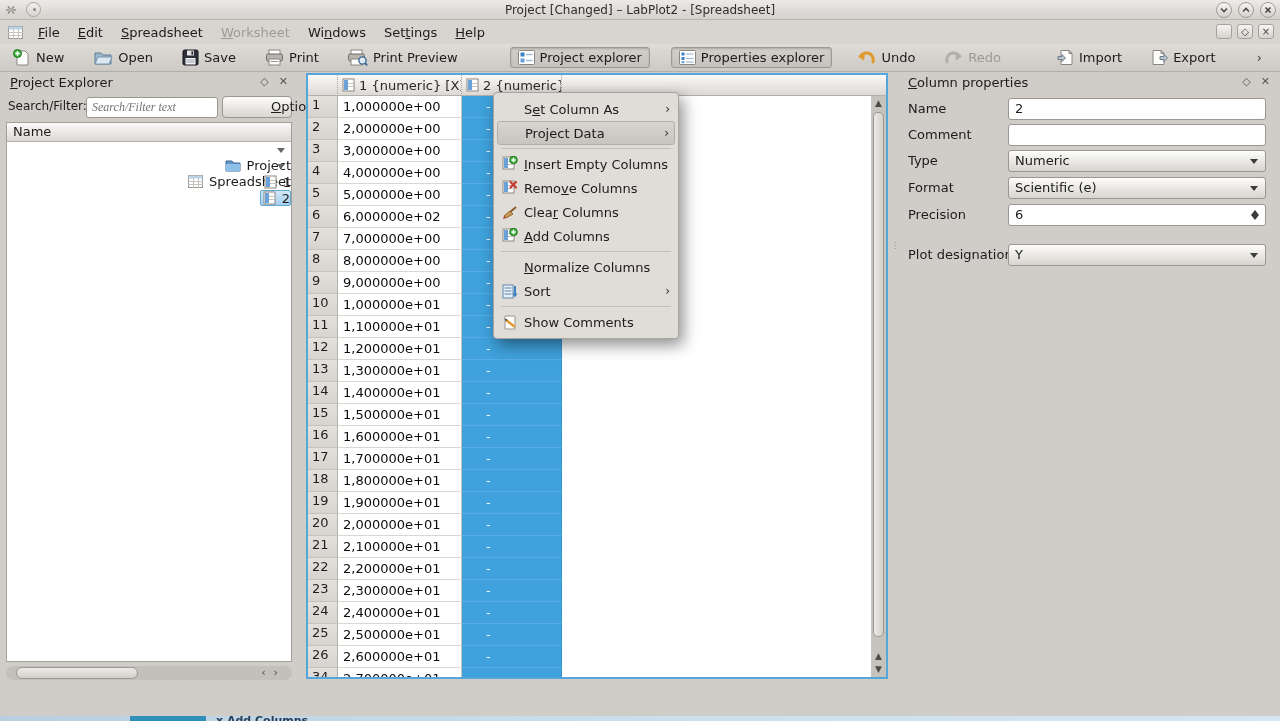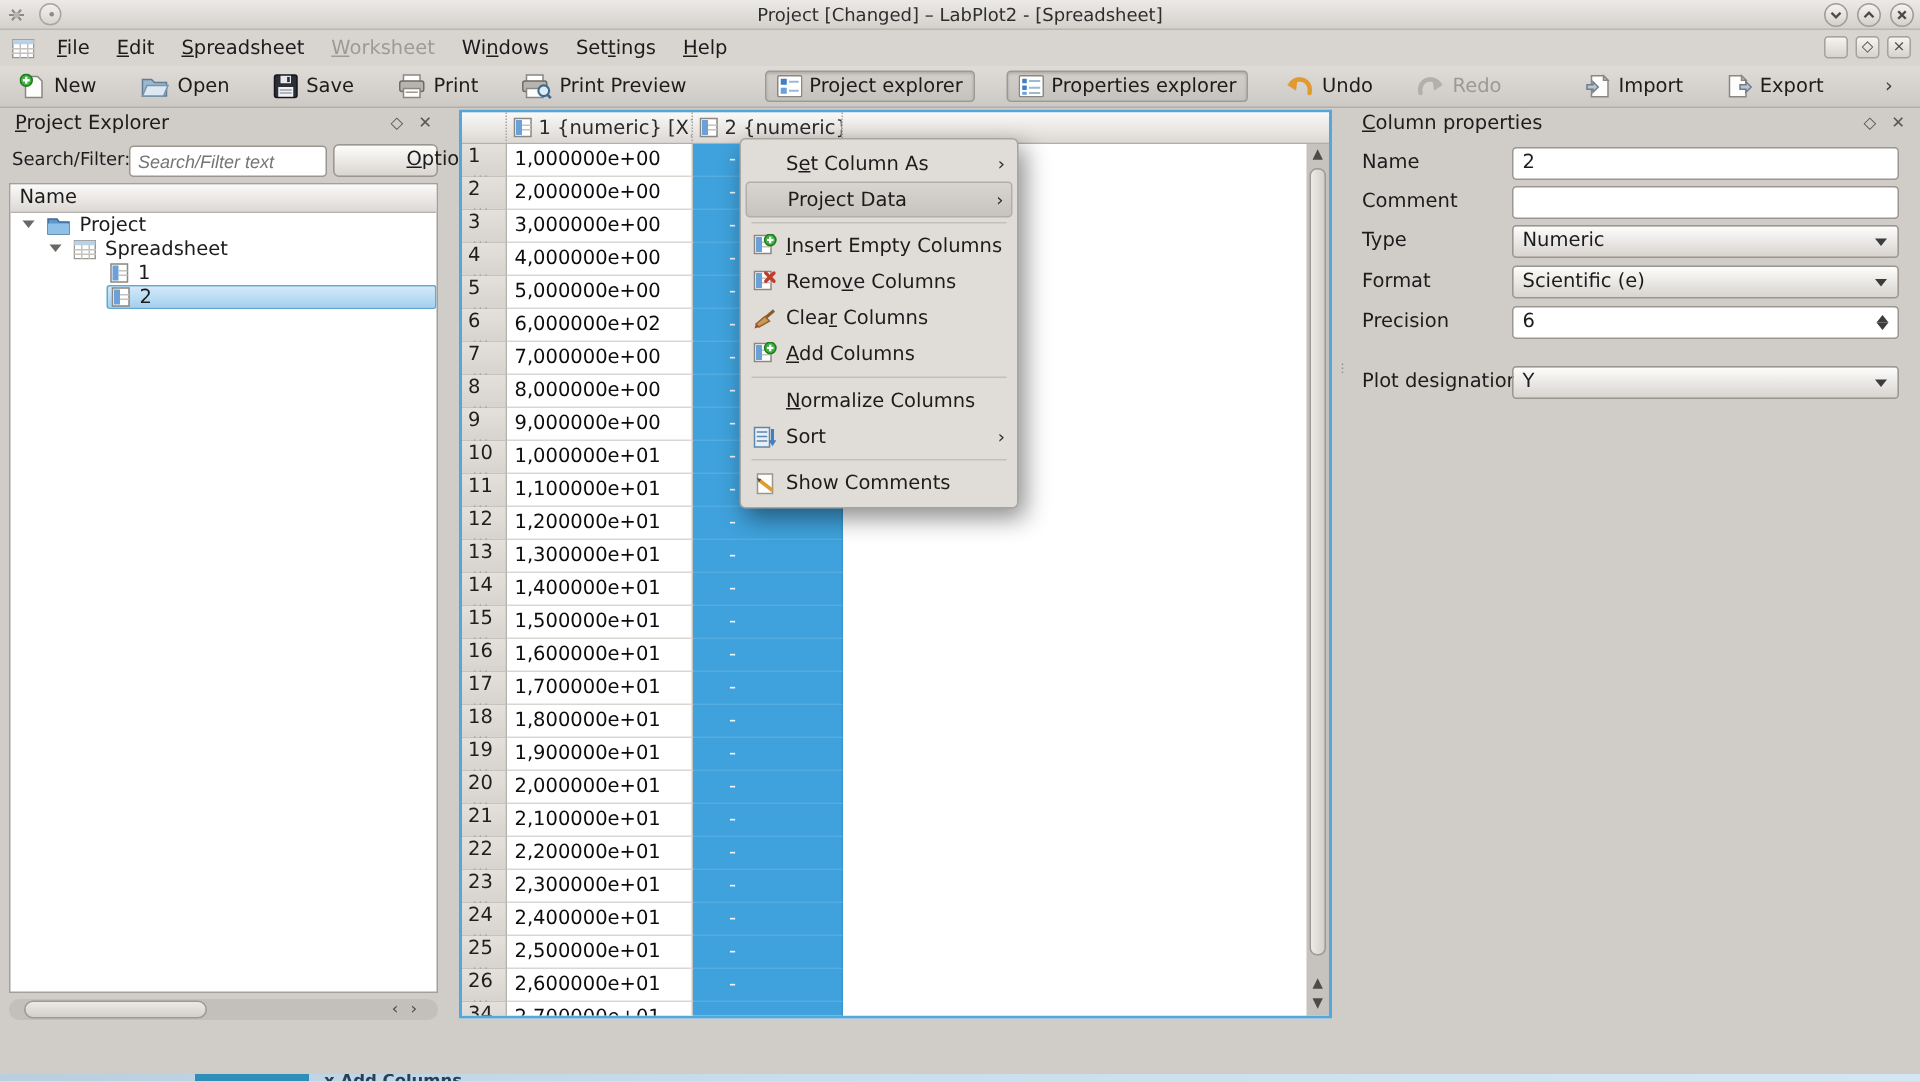--- a/index.html
+++ b/index.html
@@ -47,31 +47,31 @@
   .dock { position:absolute; top:0; }
   .dock-title { position:absolute; top:3px; left:8px; color:#1c1c1c; }
   .dock-title u { text-decoration:underline; }
   .dockbtns { position:absolute; top:3px; right:8px; display:flex; gap:10px; color:#5a5650; font-size:11px; }
 
   
   #left-dock { left:2px; width:294px; height:614px; }
   .search-row { position:absolute; top:24px; left:0; right:0; height:24px; }
   .search-label { position:absolute; left:6px; top:3px; font-size:12px; }
   .search-input { position:absolute; left:84px; top:1px; width:132px; height:21px;
-    border:1px solid #9b968f; border-radius:3px; background:#fff; font-family:Liberation Sans, sans-serif;
+    border:1px solid #9b968f; border-radius:3px; background:#fff; font-family:Liberation Serif, serif;
     font-size:12px; font-style:italic; color:#404040; padding:0 5px; }
   .options-btn { position:absolute; right:4px; top:0; width:70px; height:22px;
     border:1px solid #9b968f; border-radius:4px; background:linear-gradient(#fdfdfc,#d9d5d0);
     font-size:13px; text-align:center; line-height:20px;padding-left:48px; }
   .options-btn u { text-decoration:underline; }
   .tree-frame { position:absolute; left:4px; right:4px; top:50px; height:540px;
     border:1px solid #a39f9a; background:#fff; overflow:hidden; }
   .tree-header { height:19px; background:linear-gradient(#fbfafa,#dcd8d4);
     border-bottom:1px solid #b5b1ac; padding-left:6px; line-height:18px; }
-  .tree-row { display:flex; align-items:flex-end; height:16px; }
+  .tree-row { display:flex; align-items:flex-end; height:16px;flex-direction:column; }
   .tree-row.depth0 { padding-left:8px; } .tree-row.depth1 { padding-left:26px; } .tree-row.depth2 { padding-left:64px; }
   .expander { width:14px; color:#6b6762; font-size:9px; line-height:16px; }
   .expander::before{ content:""; display:inline-block; border-left:4px solid transparent;
     border-right:4px solid transparent; border-top:5px solid #6b6762; vertical-align:middle;}
   .tree-body { display:flex; align-items:center; gap:6px; flex:1; height:16px; padding-left:2px; }
   .tree-body.selected { background:linear-gradient(#d3e9f9,#a5d0ee); border:1px solid #61a8d2; border-radius:2px; }
   .hscroll { position:absolute; left:4px; right:4px; top:594px; height:14px;
     background:#c3bfba; border-radius:7px; }
   .hthumb { position:absolute; left:10px; top:1px; width:122px; height:12px;
     background:linear-gradient(#eceae7,#d3cfcb); border:1px solid #9d9994; border-radius:6px; }

